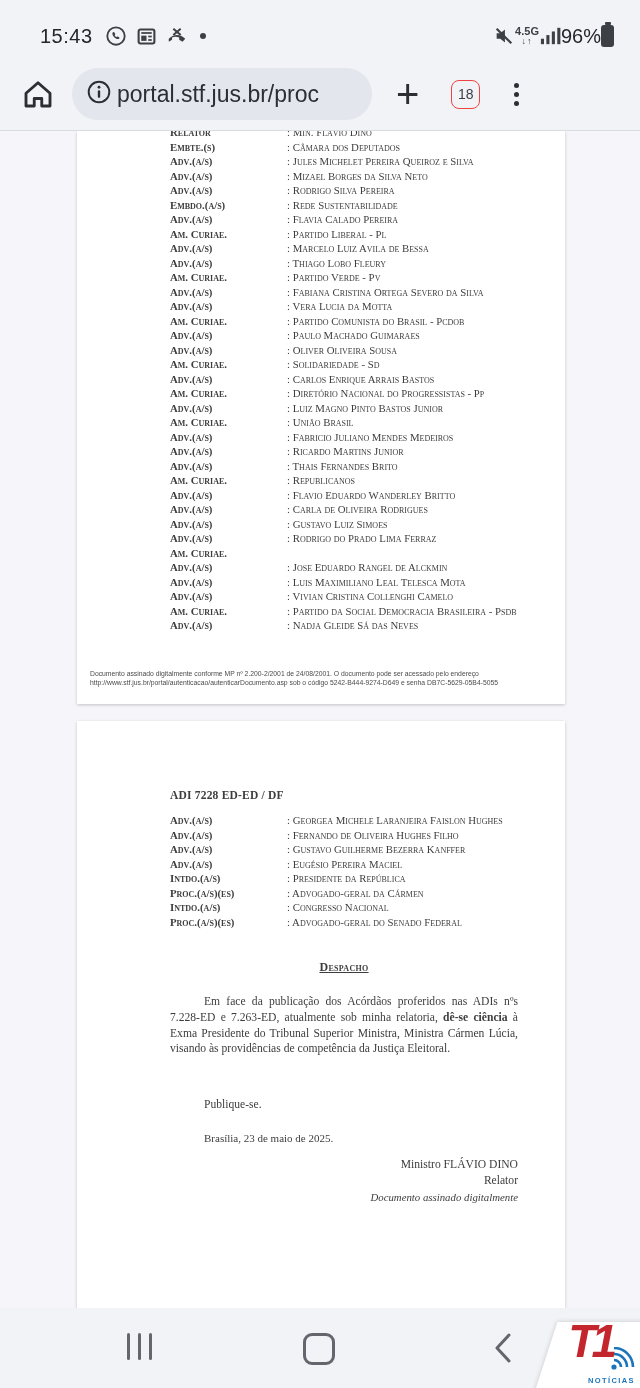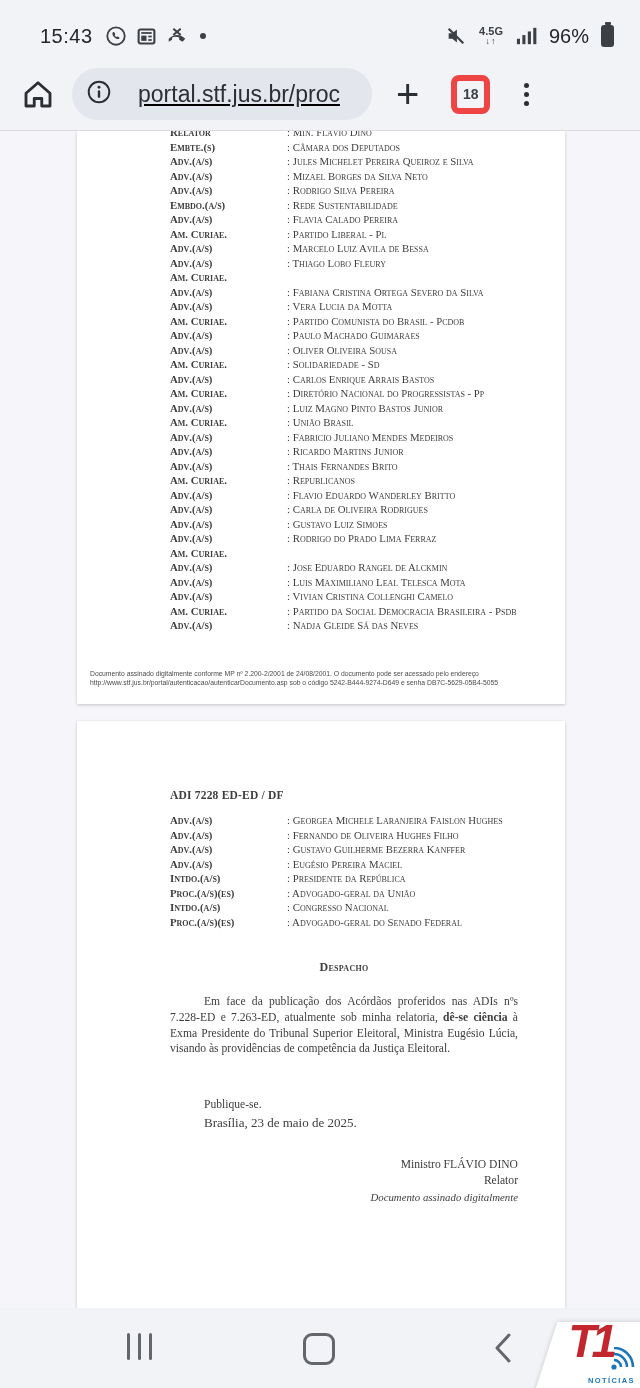--- a/index.html
+++ b/index.html
@@ -4,37 +4,37 @@
 <style>
   html,body{margin:0;padding:0;}
   .screen{position:relative;width:640px;height:1388px;background:#0f172a;overflow:hidden;
           font-family:"Liberation Sans",sans-serif;-webkit-font-smoothing:antialiased;}
 
   
   .chrome{position:absolute;top:0;left:0;right:0;height:130px;background:#f2f3f7;border-bottom:1px solid #d9dbe1;}
   .status-bar{position:absolute;top:0;left:0;right:0;height:58px;display:flex;align-items:center;padding:14px 26px 0 40px;box-sizing:border-box;}
   .clock{font-size:20px;color:#23262b;letter-spacing:.5px;}
   .sb-left{display:flex;align-items:center;gap:9px;margin-left:12px;color:#3c4045;}
-  .sb-right{display:flex;align-items:center;gap:12px;margin-left:auto;color:#3c4045;}
+  .sb-right{display:flex;align-items:center;gap:0;margin-left:auto;color:#3c4045;}
   .sb-icon{display:inline-flex;align-items:center;justify-content:center;}
   .notif-dot{width:6px;height:6px;border-radius:50%;background:#3c4045;margin-left:3px;}
   .net-stack{display:flex;flex-direction:column;align-items:center;line-height:1;}
   .net-g{font-size:11px;font-weight:bold;color:#3c4045;}
   .net-arrows{font-size:9px;color:#3c4045;letter-spacing:1px;}
   .batt-pct{font-size:20px;color:#23262b;}
   .battery{width:13px;height:22px;background:#3c4045;border-radius:3px;position:relative;}
   .battery:before{content:"";position:absolute;top:-3px;left:3.5px;width:6px;height:3px;background:#3c4045;border-radius:1px;}
 
   .browser-bar{position:absolute;top:58px;left:0;right:0;height:72px;display:flex;align-items:center;padding:0 20px;box-sizing:border-box;gap:16px;}
   .home-btn svg{display:block;}
-  .url-pill{width:300px;height:52px;border-radius:26px;background:#e4e6ee;display:flex;align-items:center;padding:16px 14px;gap:26px;box-sizing:border-box;overflow:hidden;flex:none;text-decoration:underline;}
+  .url-pill{width:300px;height:52px;border-radius:26px;background:#e4e6ee;display:flex;align-items:center;padding:16px 14px;gap:5px;box-sizing:border-box;overflow:hidden;flex:none;}
   .url-text{font-size:23px;color:#2b2e33;white-space:nowrap;overflow:hidden;flex:1;}
   .plus-btn{font-size:40px;font-weight:300;color:#2b2e33;line-height:1;margin-left:8px;}
-  .tab-btn{width:27px;height:27px;border:6px solid #ef4444;border-radius:8px;display:flex;align-items:center;justify-content:center;
-           font-size:14px;font-weight:bold;color:#3c4045;margin-left:16px;}
+  .tab-btn{width:27px;height:27px;border:1px solid #ef4444;border-radius:8px;display:flex;align-items:center;justify-content:center;
+           font-size:14px;font-weight:normal;color:#3c4045;margin-left:16px;}
   .kebab{display:flex;flex-direction:column;gap:4px;margin-left:18px;}
   .kebab i{width:5px;height:5px;border-radius:50%;background:#2b2e33;}
 
   
   .content{position:absolute;top:131px;left:0;right:0;bottom:80px;background:#f6f6fa;overflow:hidden;}
   .page{position:absolute;left:77px;width:488px;background:#fff;box-shadow:0 1px 3px rgba(60,60,80,.28);}
   .page1{top:0;height:573px;overflow:hidden;}
   .page2{top:590px;height:587px;overflow:hidden;}
 
   .doc{font-family:"Liberation Serif",serif;color:#3d3d3d;}
@@ -44,25 +44,25 @@
   .row{display:flex;font-size:10.8px;line-height:14.5px;font-variant:small-caps;}
   .row .label{width:117px;flex:none;font-weight:bold;}
   .row .value{width:258px;}
   .page2 .row .value{text-align:justify;}
 
   .fine-print{position:absolute;left:13px;top:538px;width:420px;font-family:"Liberation Sans",sans-serif;
               font-size:6.8px;line-height:9.4px;color:#4b4b4b;}
 
   .case-title{position:absolute;left:93px;top:68px;font-size:11.5px;font-weight:bold;letter-spacing:.2px;}
   .despacho{position:absolute;left:93px;top:239px;width:348px;text-align:center;font-weight:bold;
-            font-variant:small-caps;font-size:12px;letter-spacing:.3px;}
+            font-variant:small-caps;font-size:12px;letter-spacing:.3px;text-decoration:underline;}
   .paragraph{position:absolute;left:93px;top:273px;width:348px;text-align:justify;font-size:11.6px;
              line-height:15.8px;text-indent:34px;}
   .publish{position:absolute;left:93px;top:377px;font-size:11.6px;text-indent:34px;width:348px;}
-  .dateline{position:absolute;left:93px;top:394px;font-size:13px;text-indent:34px;width:348px;}
+  .dateline{position:absolute;left:93px;top:411px;font-size:11px;text-indent:34px;width:348px;}
   .signature{position:absolute;left:93px;top:436px;width:348px;text-align:right;font-size:11.6px;line-height:16px;}
   .sig-note{font-style:italic;font-size:10.8px;}
 
   
   .navbar{position:absolute;left:0;right:0;bottom:0;height:80px;background:#f2f3f7;}
   .nav-recents{position:absolute;left:127px;top:25px;display:flex;gap:8px;}
   .nav-recents i{width:3px;height:27px;background:#63666c;border-radius:2px;}
   .nav-home{position:absolute;left:303px;top:25px;width:26px;height:26px;border:3px solid #63666c;border-radius:9px;}
   .nav-back{position:absolute;left:492px;top:23px;}
 
@@ -197,20 +197,21 @@
           <div class="row">
           <span class="label">Adv.(a/s)</span>
           <span class="value">: Marcelo Luiz Avila de Bessa</span>
         </div>
           <div class="row">
           <span class="label">Adv.(a/s)</span>
           <span class="value">: Thiago Lobo Fleury</span>
         </div>
           <div class="row">
           <span class="label">Am. Curiae.</span>
+          <span class="value">: Partido Verde - Pv</span>
         </div>
           <div class="row">
           <span class="label">Adv.(a/s)</span>
           <span class="value">: Fabiana Cristina Ortega Severo da Silva</span>
         </div>
           <div class="row">
           <span class="label">Adv.(a/s)</span>
           <span class="value">: Vera Lucia da Motta</span>
         </div>
           <div class="row">
@@ -326,33 +327,33 @@
           <div class="row">
           <span class="label">Adv.(a/s)</span>
           <span class="value">: Eugésio Pereira Maciel</span>
         </div>
           <div class="row">
           <span class="label">Intdo.(a/s)</span>
           <span class="value">: Presidente da República</span>
         </div>
           <div class="row">
           <span class="label">Proc.(a/s)(es)</span>
-          <span class="value">: Advogado-geral da União</span>
+          <span class="value">: Advogado-geral da Cármen</span>
         </div>
           <div class="row">
           <span class="label">Intdo.(a/s)</span>
           <span class="value">: Congresso Nacional</span>
         </div>
           <div class="row">
           <span class="label">Proc.(a/s)(es)</span>
           <span class="value">: Advogado-geral do Senado Federal</span>
         </div>
         </div>
       <div class="despacho">Despacho</div>
-      <div class="paragraph"><span>Em face da publicação dos Acórdãos proferidos nas ADIs nºs 7.228-ED e 7.263-ED, atualmente sob minha relatoria, </span><b>dê-se ciência</b><span> à Exma Presidente do Tribunal Superior Eleitoral, Ministra Eugésio Lúcia, visando às providências de competência da Justiça Eleitoral.</span></div>
+      <div class="paragraph"><span>Em face da publicação dos Acórdãos proferidos nas ADIs nºs 7.228-ED e 7.263-ED, atualmente sob minha relatoria, </span><b>dê-se ciência</b><span> à Exma Presidente do Tribunal Superior Ministra, Ministra Cármen Lúcia, visando às providências de competência da Justiça Eleitoral.</span></div>
       <div class="publish">Publique-se.</div>
       <div class="dateline">Brasília, 23 de maio de 2025.</div>
       <div class="signature">
         <div>Ministro FLÁVIO DINO</div>
         <div>Relator</div>
         <div class="sig-note">Documento assinado digitalmente</div>
       </div>
     </div>
 
   </div>

